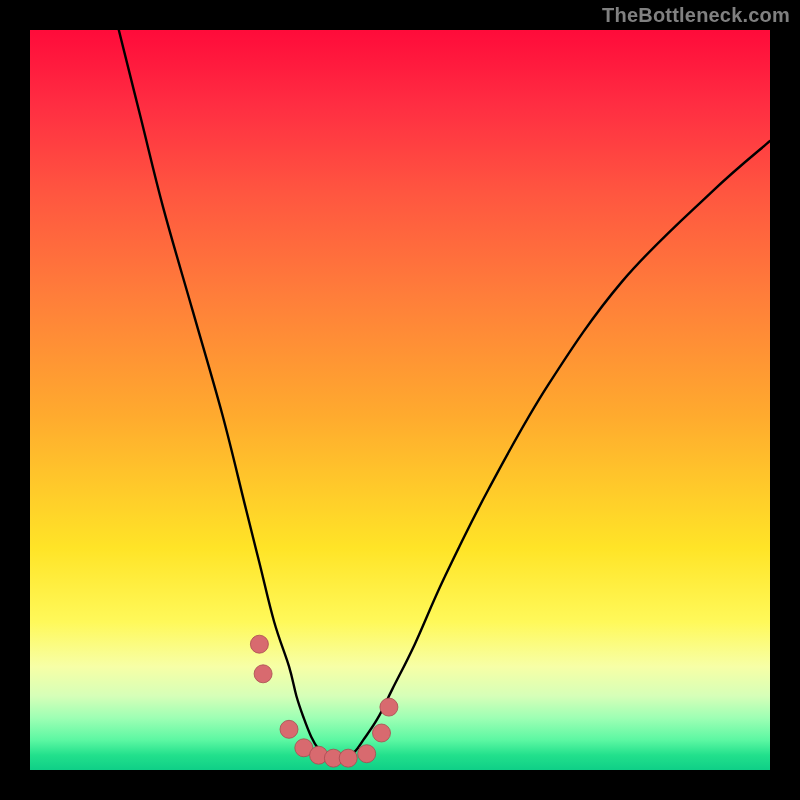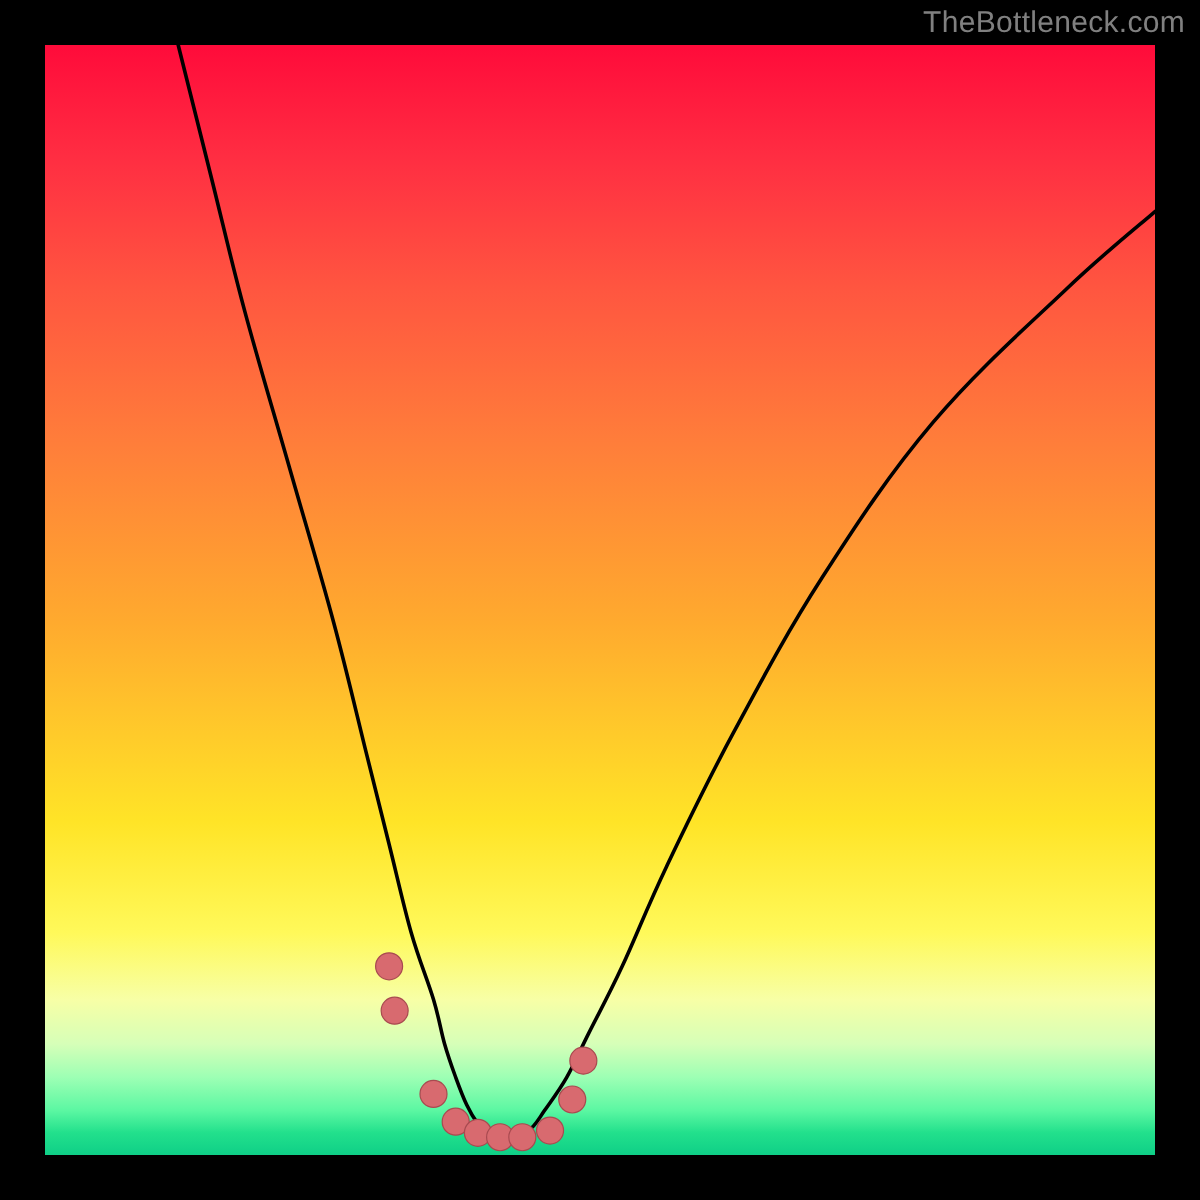--- a/index.html
+++ b/index.html
@@ -16,21 +16,21 @@
     width: 800px;
     height: 800px;
     background: #000;
   }
   .watermark {
     position: absolute;
     top: 4px;
     right: 10px;
     color: #808080;
     font-size: 20px;
-    font-weight: 400;
+    font-weight: 700;
     letter-spacing: 0.2px;
     z-index: 10;
     margin-left: 38px;
   }
   .plot-area {
     position: absolute;
     left: 30px;
     top: 30px;
     width: 740px;
     height: 740px;

